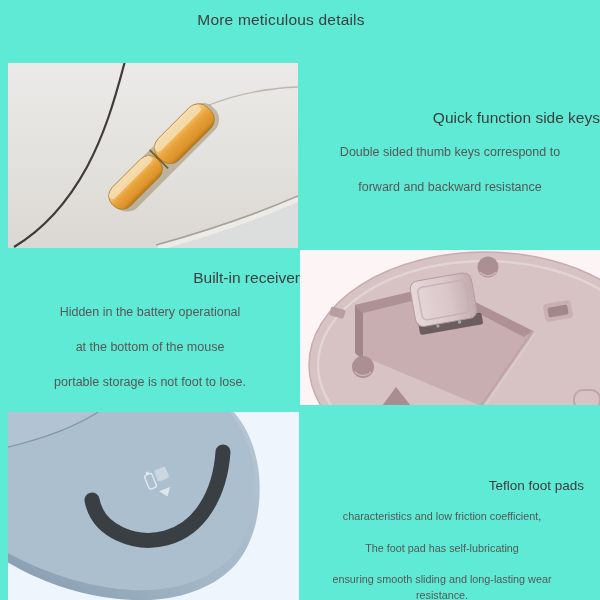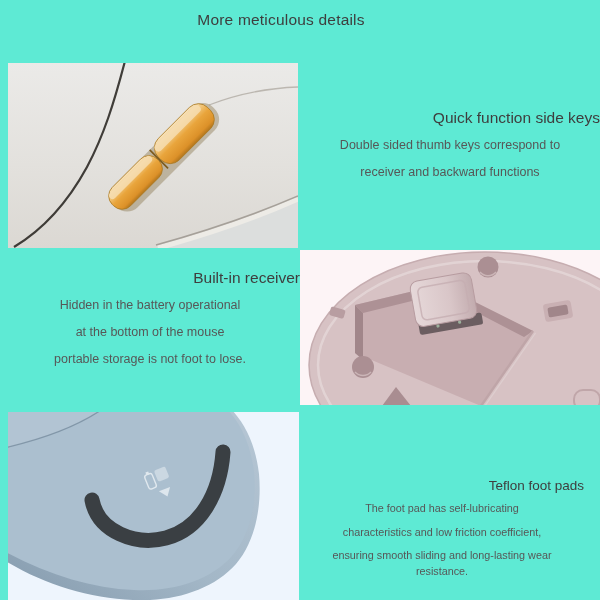--- a/index.html
+++ b/index.html
@@ -10,21 +10,21 @@
   .page-title {
     position:absolute; top:11px; left:0; width:562px; text-align:center;
     font-size:15.5px; color:#3e3e3e; letter-spacing:0.2px;
   }
   .photo { position:absolute; overflow:hidden; font-size:0; }
   .photo-side-keys { left:8px;   top:63px;  width:290px; height:185px; }
   .photo-receiver  { left:300px; top:250px; width:300px; height:155px; }
   .photo-foot-pads { left:8px;   top:412px; width:291px; height:188px; }
   .tb { position:absolute; text-align:center; }
   .tb h2 { font-weight:normal; color:#3e3e3e; margin:0;text-align:right; }
-  .tb p  { margin:8px; color:#575757; }
+  .tb p  { margin:16px; color:#575757; }
   .tb-side-keys { left:300px; top:63px;  width:300px; }
   .tb-side-keys h2 { font-size:15.5px; margin:46px 0 9px 0; }
   .tb-side-keys p  { font-size:12.5px; line-height:19px; }
   .tb-receiver  { left:0;     top:250px; width:300px; }
   .tb-receiver h2 { font-size:15.5px; margin:19px 0 9px 0; }
   .tb-receiver p  { font-size:12.5px; line-height:19px; }
   .tb-foot-pads { left:300px; top:412px; width:284px; }
   .tb-foot-pads h2 { font-size:13.5px; margin:66px 0 7px 17px; }
   .tb-foot-pads p  { font-size:10.8px; line-height:15.5px; }
 </style>
@@ -64,21 +64,21 @@
         <line x1="150" y1="81" x2="150" y2="107" stroke="#7c5a1c" stroke-width="1.6"></line>
         <rect x="88" y="83.5" width="58" height="7" rx="3.5" fill="#f6ddb2" opacity="0.85"></rect>
         <rect x="154" y="81.5" width="62" height="8" rx="4" fill="#f6ddb2" opacity="0.85"></rect>
       </g>
     </svg>
   </div>
 
   <div class="tb tb-side-keys">
     <h2>Quick function side keys</h2>
     <p>Double sided thumb keys correspond to</p>
-    <p>receiver and backward functions</p>
+    <p>forward and backward resistance</p>
   </div>
 
   <div class="tb tb-receiver">
     <h2>Built-in receiver</h2>
     <p>Hidden in the battery operational</p>
     <p>at the bottom of the mouse</p>
     <p>portable storage is not foot to lose.</p>
   </div>
 
   <div class="photo photo-receiver">
@@ -143,18 +143,18 @@
         <rect x="138" y="58" width="8" height="15" rx="2.5" fill="none" stroke="#f2f6f9" stroke-width="1.4"></rect>
         <rect x="140.5" y="55.5" width="3" height="3" fill="#f2f6f9"></rect>
         <rect x="149" y="57" width="12" height="12" rx="2" fill="#e8eef3" opacity="0.7"></rect>
         <path d="M 146 78 L 158 78 L 152 86 Z" fill="#eef3f7"></path>
       </g>
     </svg>
   </div>
 
   <div class="tb tb-foot-pads">
     <h2>Teflon foot pads</h2>
+    <p>characteristics and low friction coefficient,</p>
     <p>The foot pad has self-lubricating</p>
-    <p>characteristics and low friction coefficient,</p>
     <p>ensuring smooth sliding and long-lasting wear resistance.</p>
   </div>
 
 </div>
 
 </body></html>

